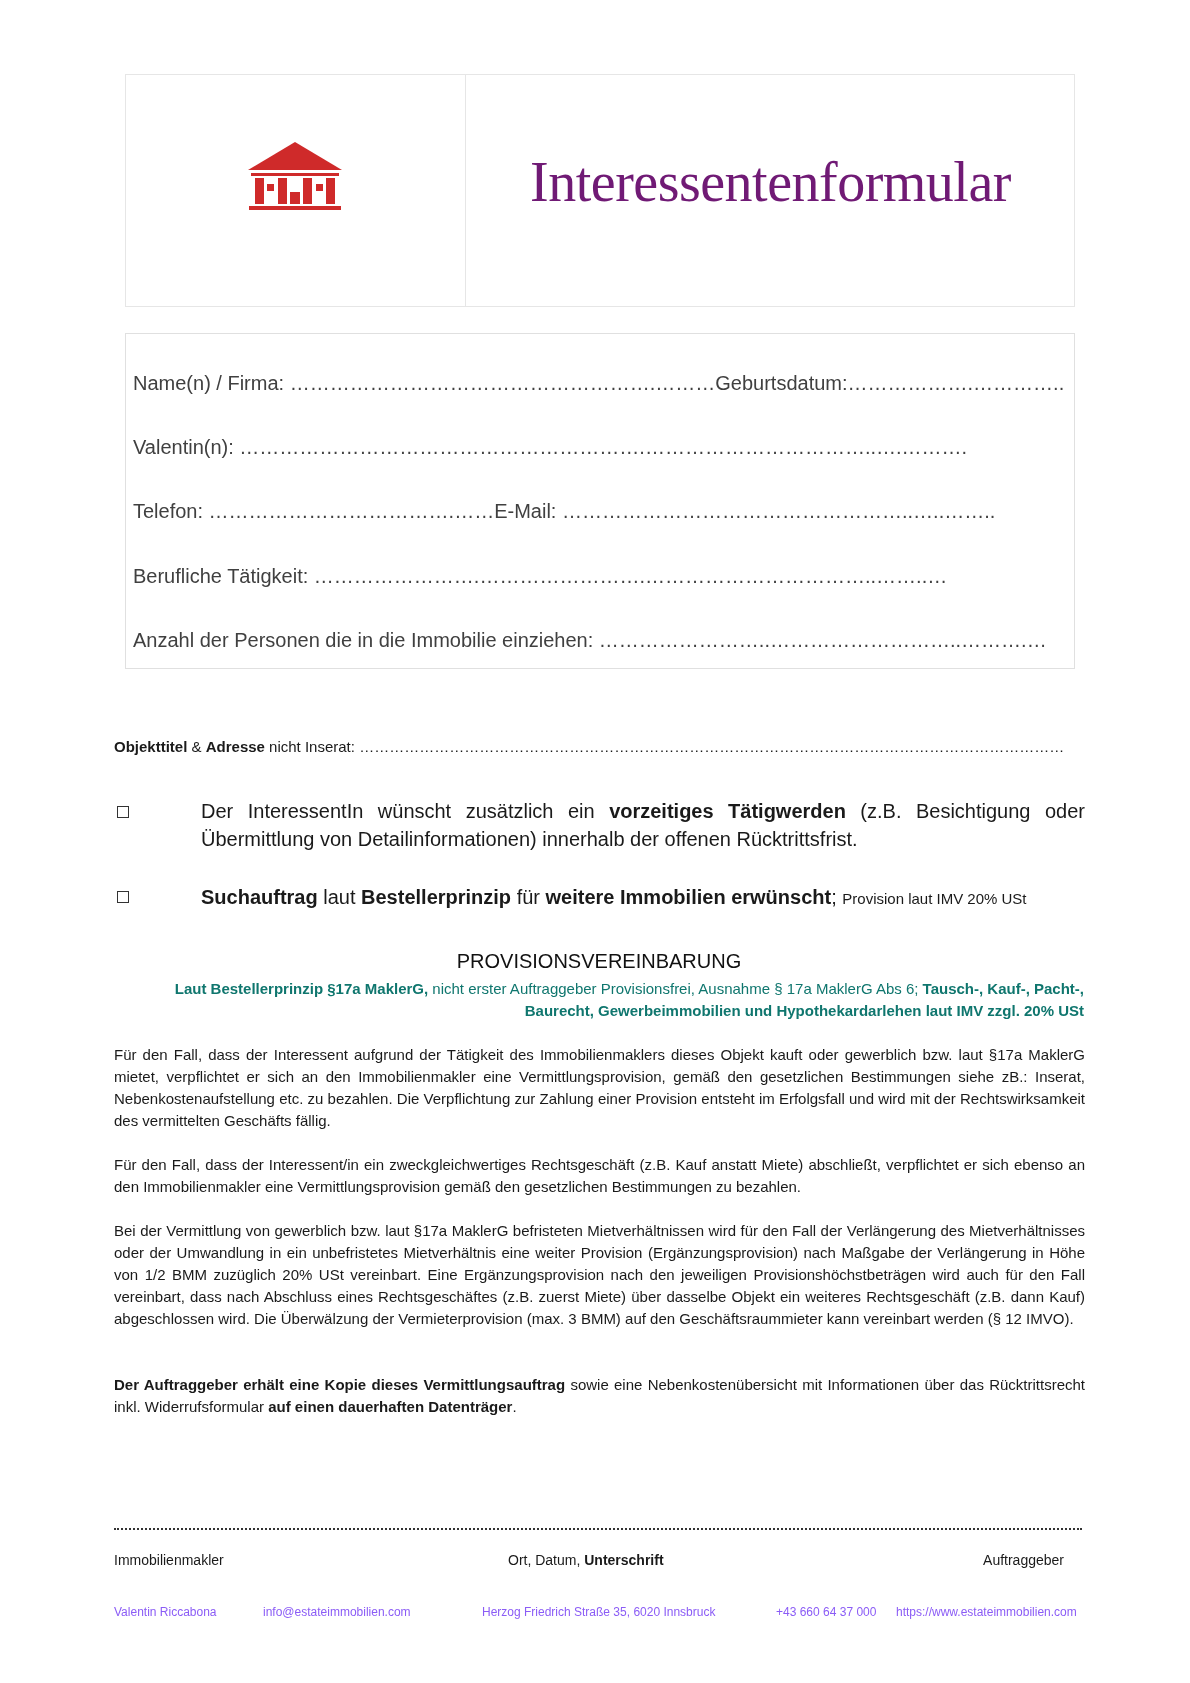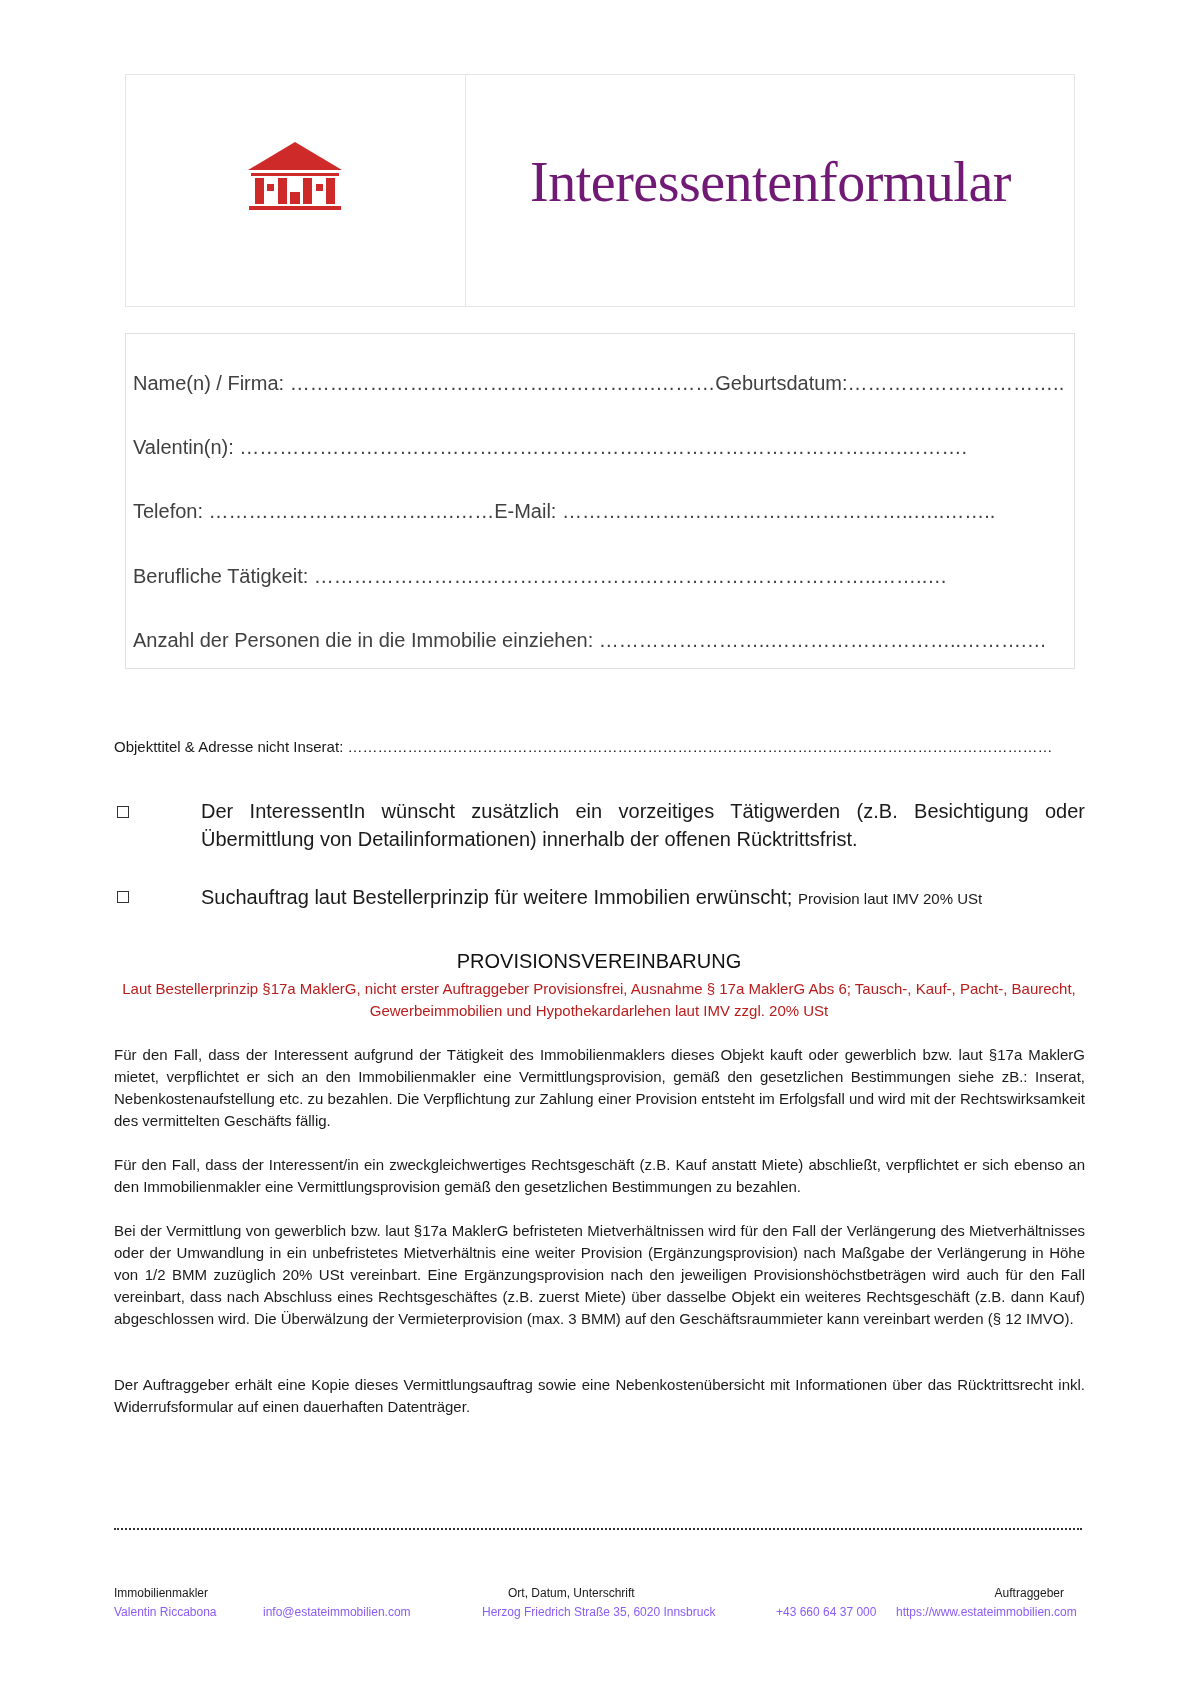--- a/index.html
+++ b/index.html
@@ -14,26 +14,26 @@
   .title { left: 466px; top: 150px; width: 609px; text-align: center; font-family: "Liberation Serif", "DejaVu Serif", serif; color: #701a75; font-size: 56px; letter-spacing: -0.5px; }
   .fields-box { left: 125px; top: 333px; width: 950px; height: 336px; border: 1px solid #e0e0e0; box-sizing: border-box; }
   .field { left: 133px; width: 930px; font-size: 20px; white-space: nowrap; overflow: hidden; color: #404040; }
   .dots { letter-spacing: 0px; }
   .objekt { left: 114px; top: 738px; width: 970px; font-size: 15px; white-space: nowrap; overflow: hidden; }
   .checkbox { width: 10px; height: 10px; border: 1px solid #333; }
   .opt-text { left: 201px; width: 884px; font-size: 20px; line-height: 28px; text-align: justify; }
   .opt2 { white-space: nowrap; }
   .small { font-size: 15px; }
   .section-title { left: 114px; top: 950px; width: 970px; text-align: center; font-size: 20px; color: #111; }
-  .red-sub { left: 114px; top: 978px; width: 970px; text-align: center; font-size: 15px; color: #b91c1c; line-height: 22px; }
+  .red-sub { left: 114px; top: 978px; width: 970px; text-align: right; font-size: 15px; color: #0f766e; line-height: 22px; }
   .para { left: 114px; width: 971px; font-size: 15px; line-height: 22px; text-align: justify; color: #1a1a1a; }
   .sig-line { left: 114px; top: 1528px; width: 968px; border-top: 2px dotted #333; }
-  .sig-label { top: 1552px; font-size: 12px; margin-top: 34px; }
+  .sig-label { top: 1552px; font-size: 14px; }
   .footer { top: 1605px; font-size: 12px; color: #8b5cf6; white-space: nowrap; }
-  b { font-weight: normal; }
+  b { font-weight: bold; }
 </style>
 </head>
 <body>
 
 <div class="abs header-box"></div>
 <div class="abs header-divider"></div>
 
 <div class="abs logo-wrap">
   <svg class="logo-svg" width="100" height="72" viewBox="0 0 100 72">
     <polygon points="50,2 3,30 97,30" fill="#cf2a2a"></polygon>

